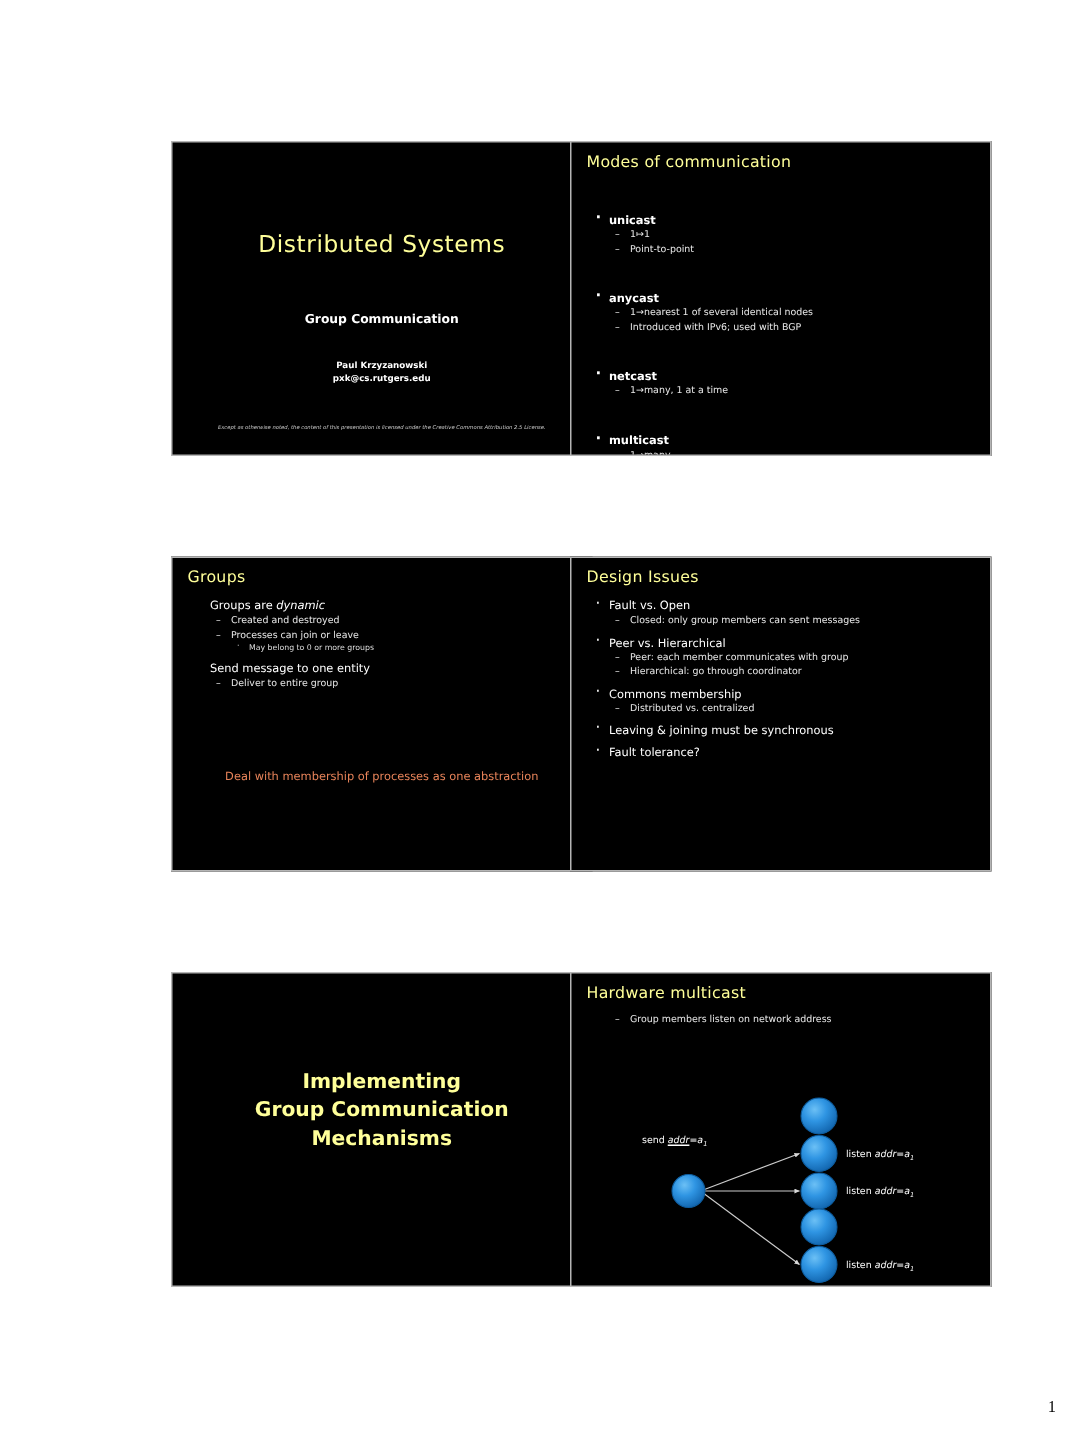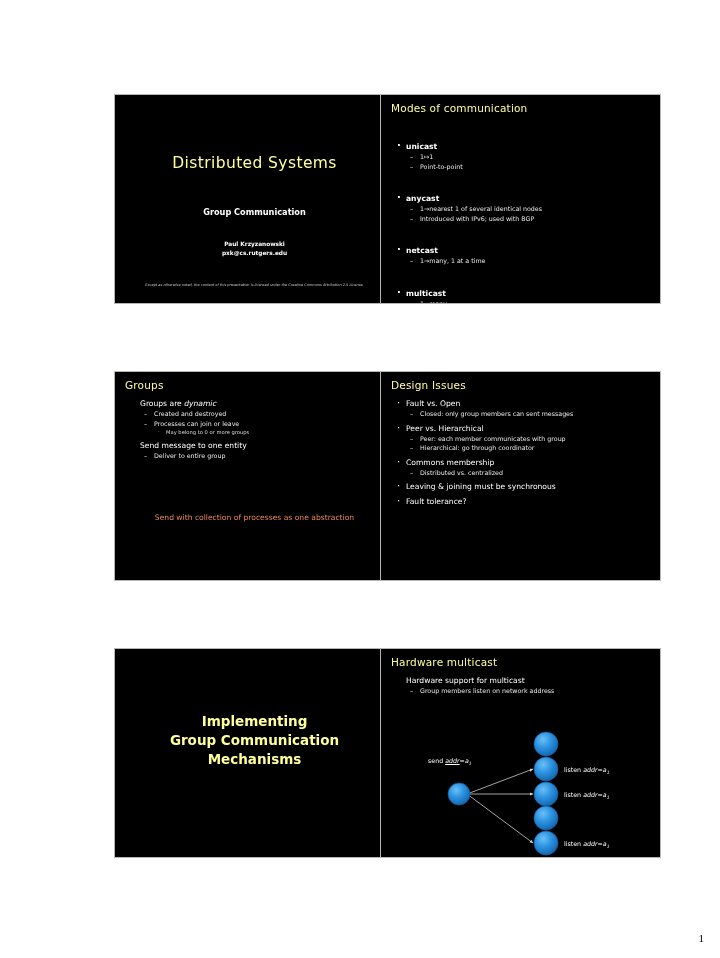--- a/index.html
+++ b/index.html
@@ -237,21 +237,21 @@
     <div class="s-title">Groups</div>
     <div class="body">
       <div class="b1">Groups are <i>dynamic</i></div>
       <div class="b2">Created and destroyed</div>
       <div class="b2">Processes can join or leave</div>
       <div class="b3">May belong to 0 or more groups</div>
       <div class="gap"></div>
       <div class="b1">Send message to one entity</div>
       <div class="b2">Deliver to entire group</div>
     </div>
-    <div class="emph-orange">Send with collection of processes as one abstraction</div>
+    <div class="emph-orange">Deal with membership of processes as one abstraction</div>
   </div>
 
   <div class="slide col-r row-2">
     <div class="s-title">Design Issues</div>
     <div class="body">
       <div class="b1 bulleted">Fault vs. Open</div>
       <div class="b2">Closed: only group members can sent messages</div>
       <div class="gap"></div>
       <div class="b1 bulleted">Peer vs. Hierarchical</div>
       <div class="b2">Peer: each member communicates with group</div>
@@ -270,21 +270,20 @@
     <div class="section-title">
       <div>Implementing</div>
       <div>Group Communication</div>
       <div>Mechanisms</div>
     </div>
   </div>
 
   <div class="slide col-r row-3">
     <div class="s-title">Hardware multicast</div>
     <div class="body">
-      <div class="b1">Hardware support for multicast</div>
       <div class="b2">Group members listen on network address</div>
     </div>
 
     <svg class="diagram" viewBox="0 0 281 210">
       <defs>
         <radialGradient id="nodeGrad" cx="38%" cy="32%" r="72%">
           <stop offset="0%" stop-color="#6cc0f5"></stop>
           <stop offset="45%" stop-color="#2f95e3"></stop>
           <stop offset="100%" stop-color="#1164ad"></stop>
         </radialGradient>

